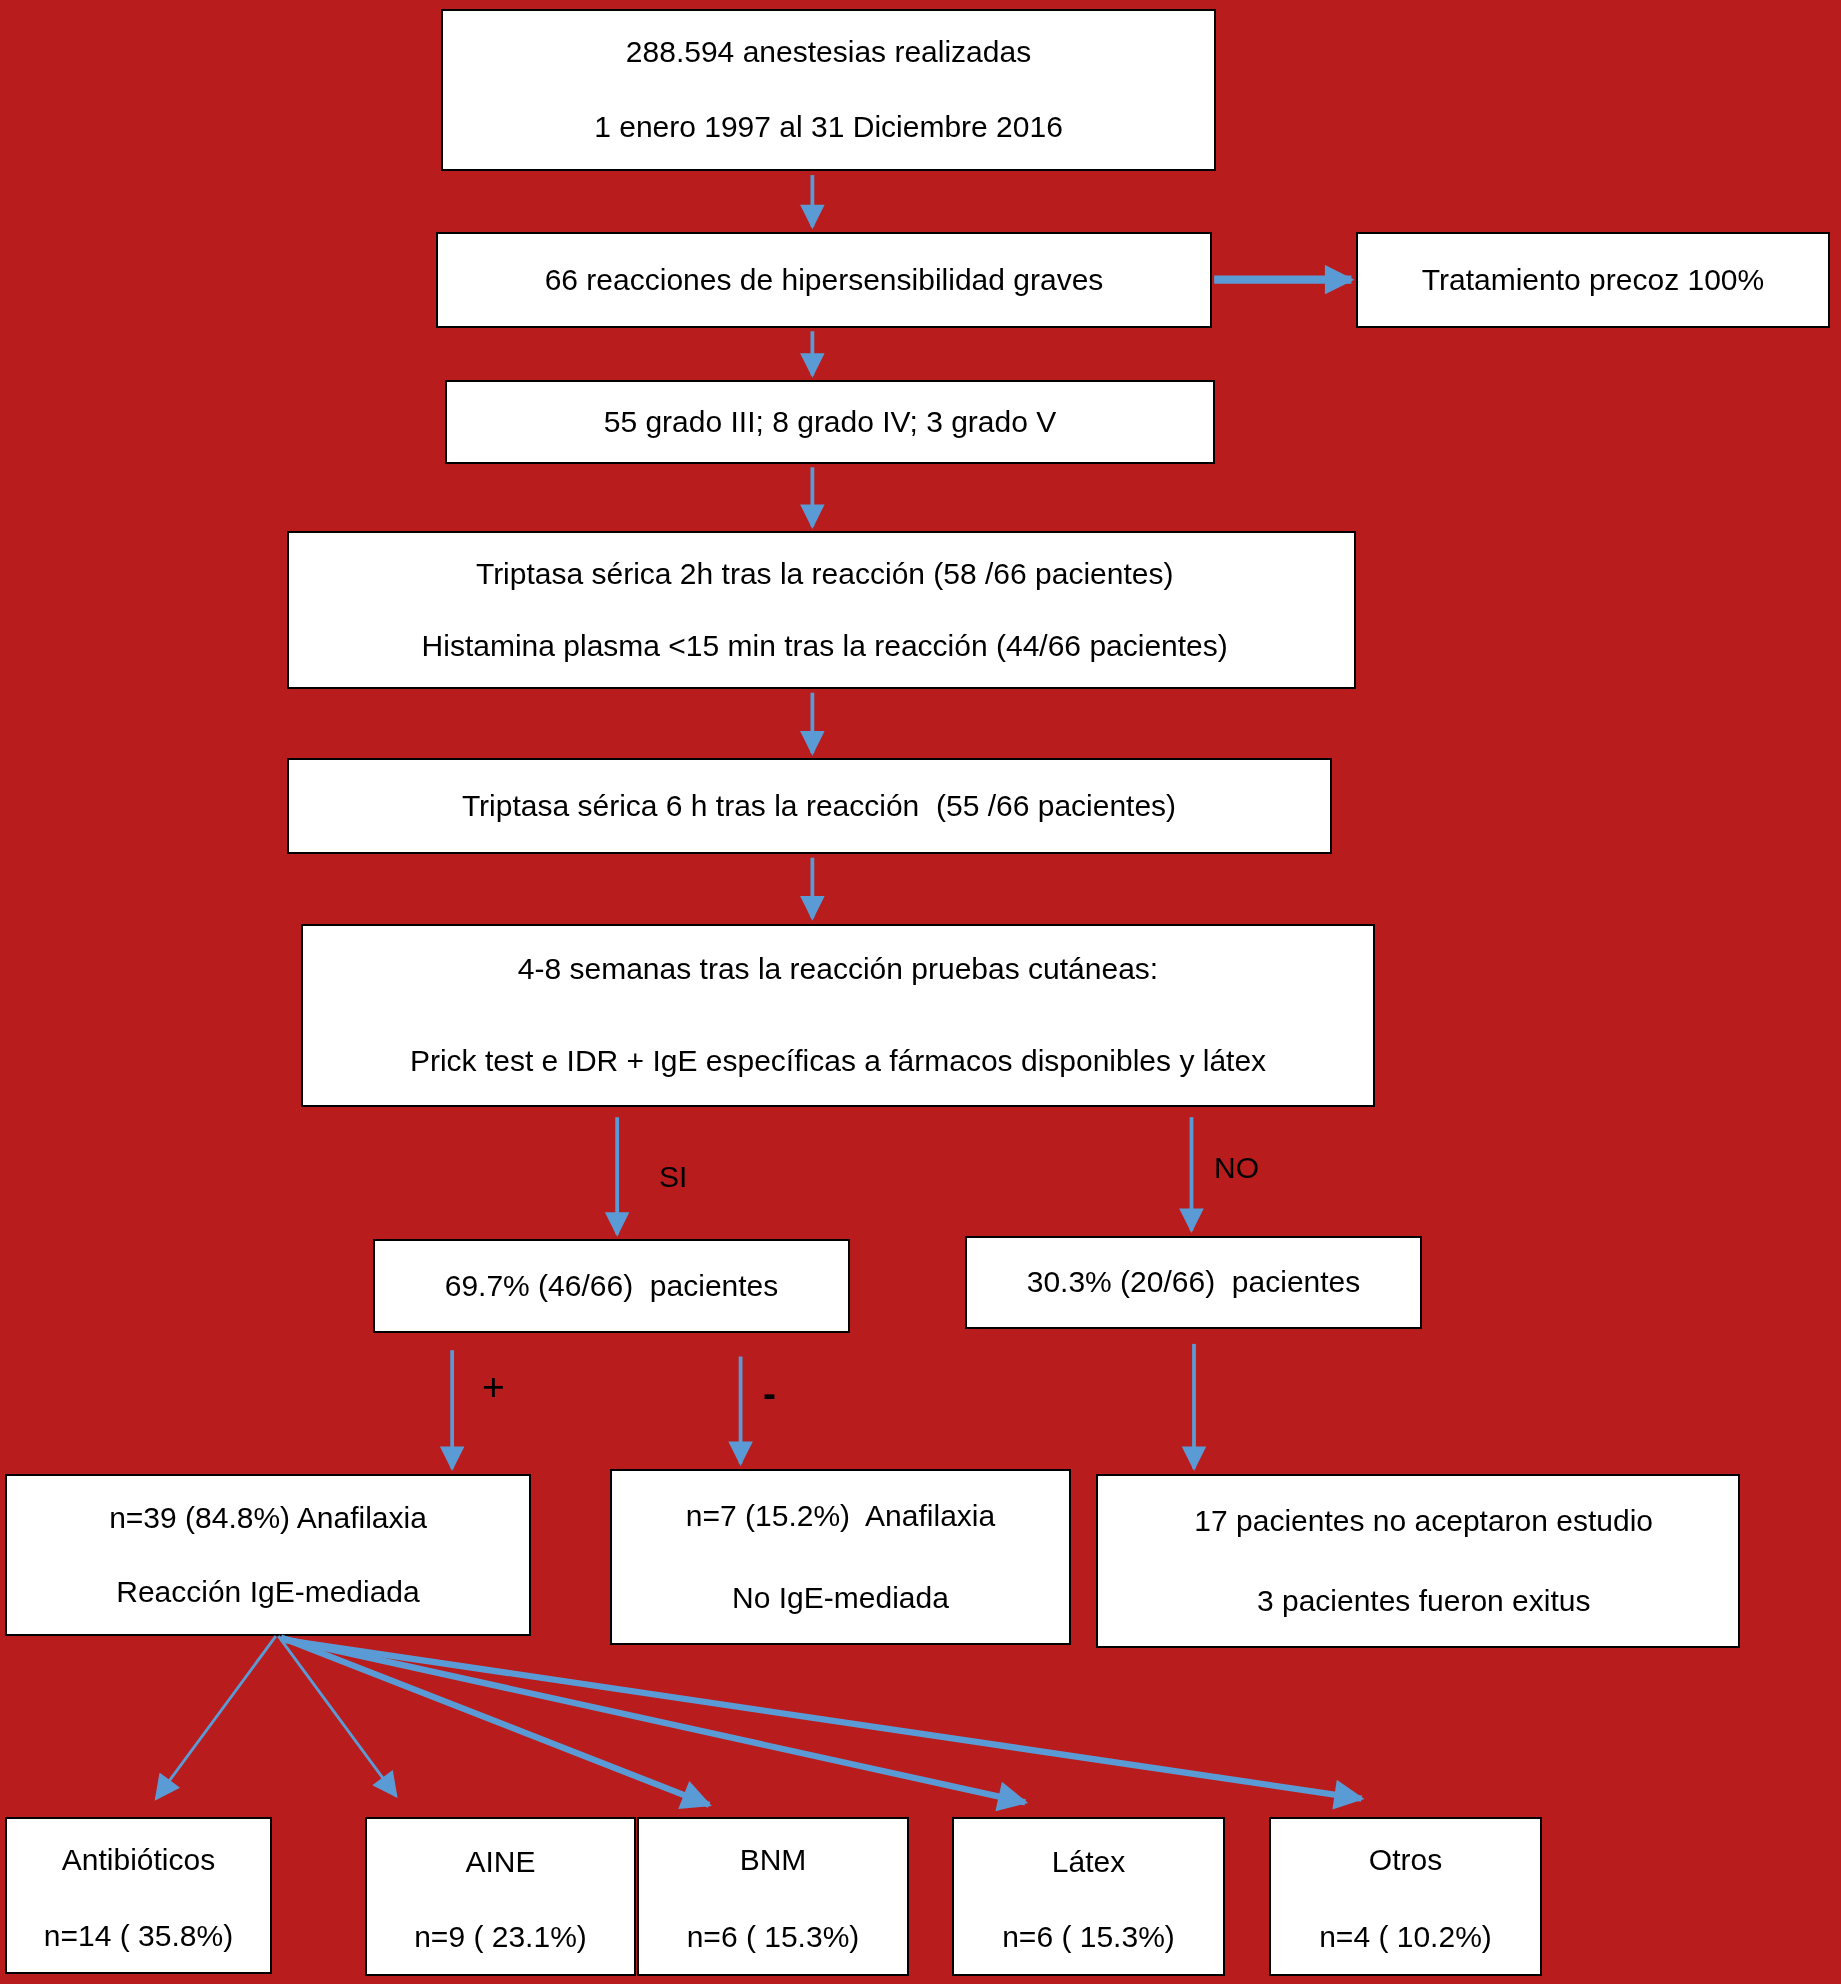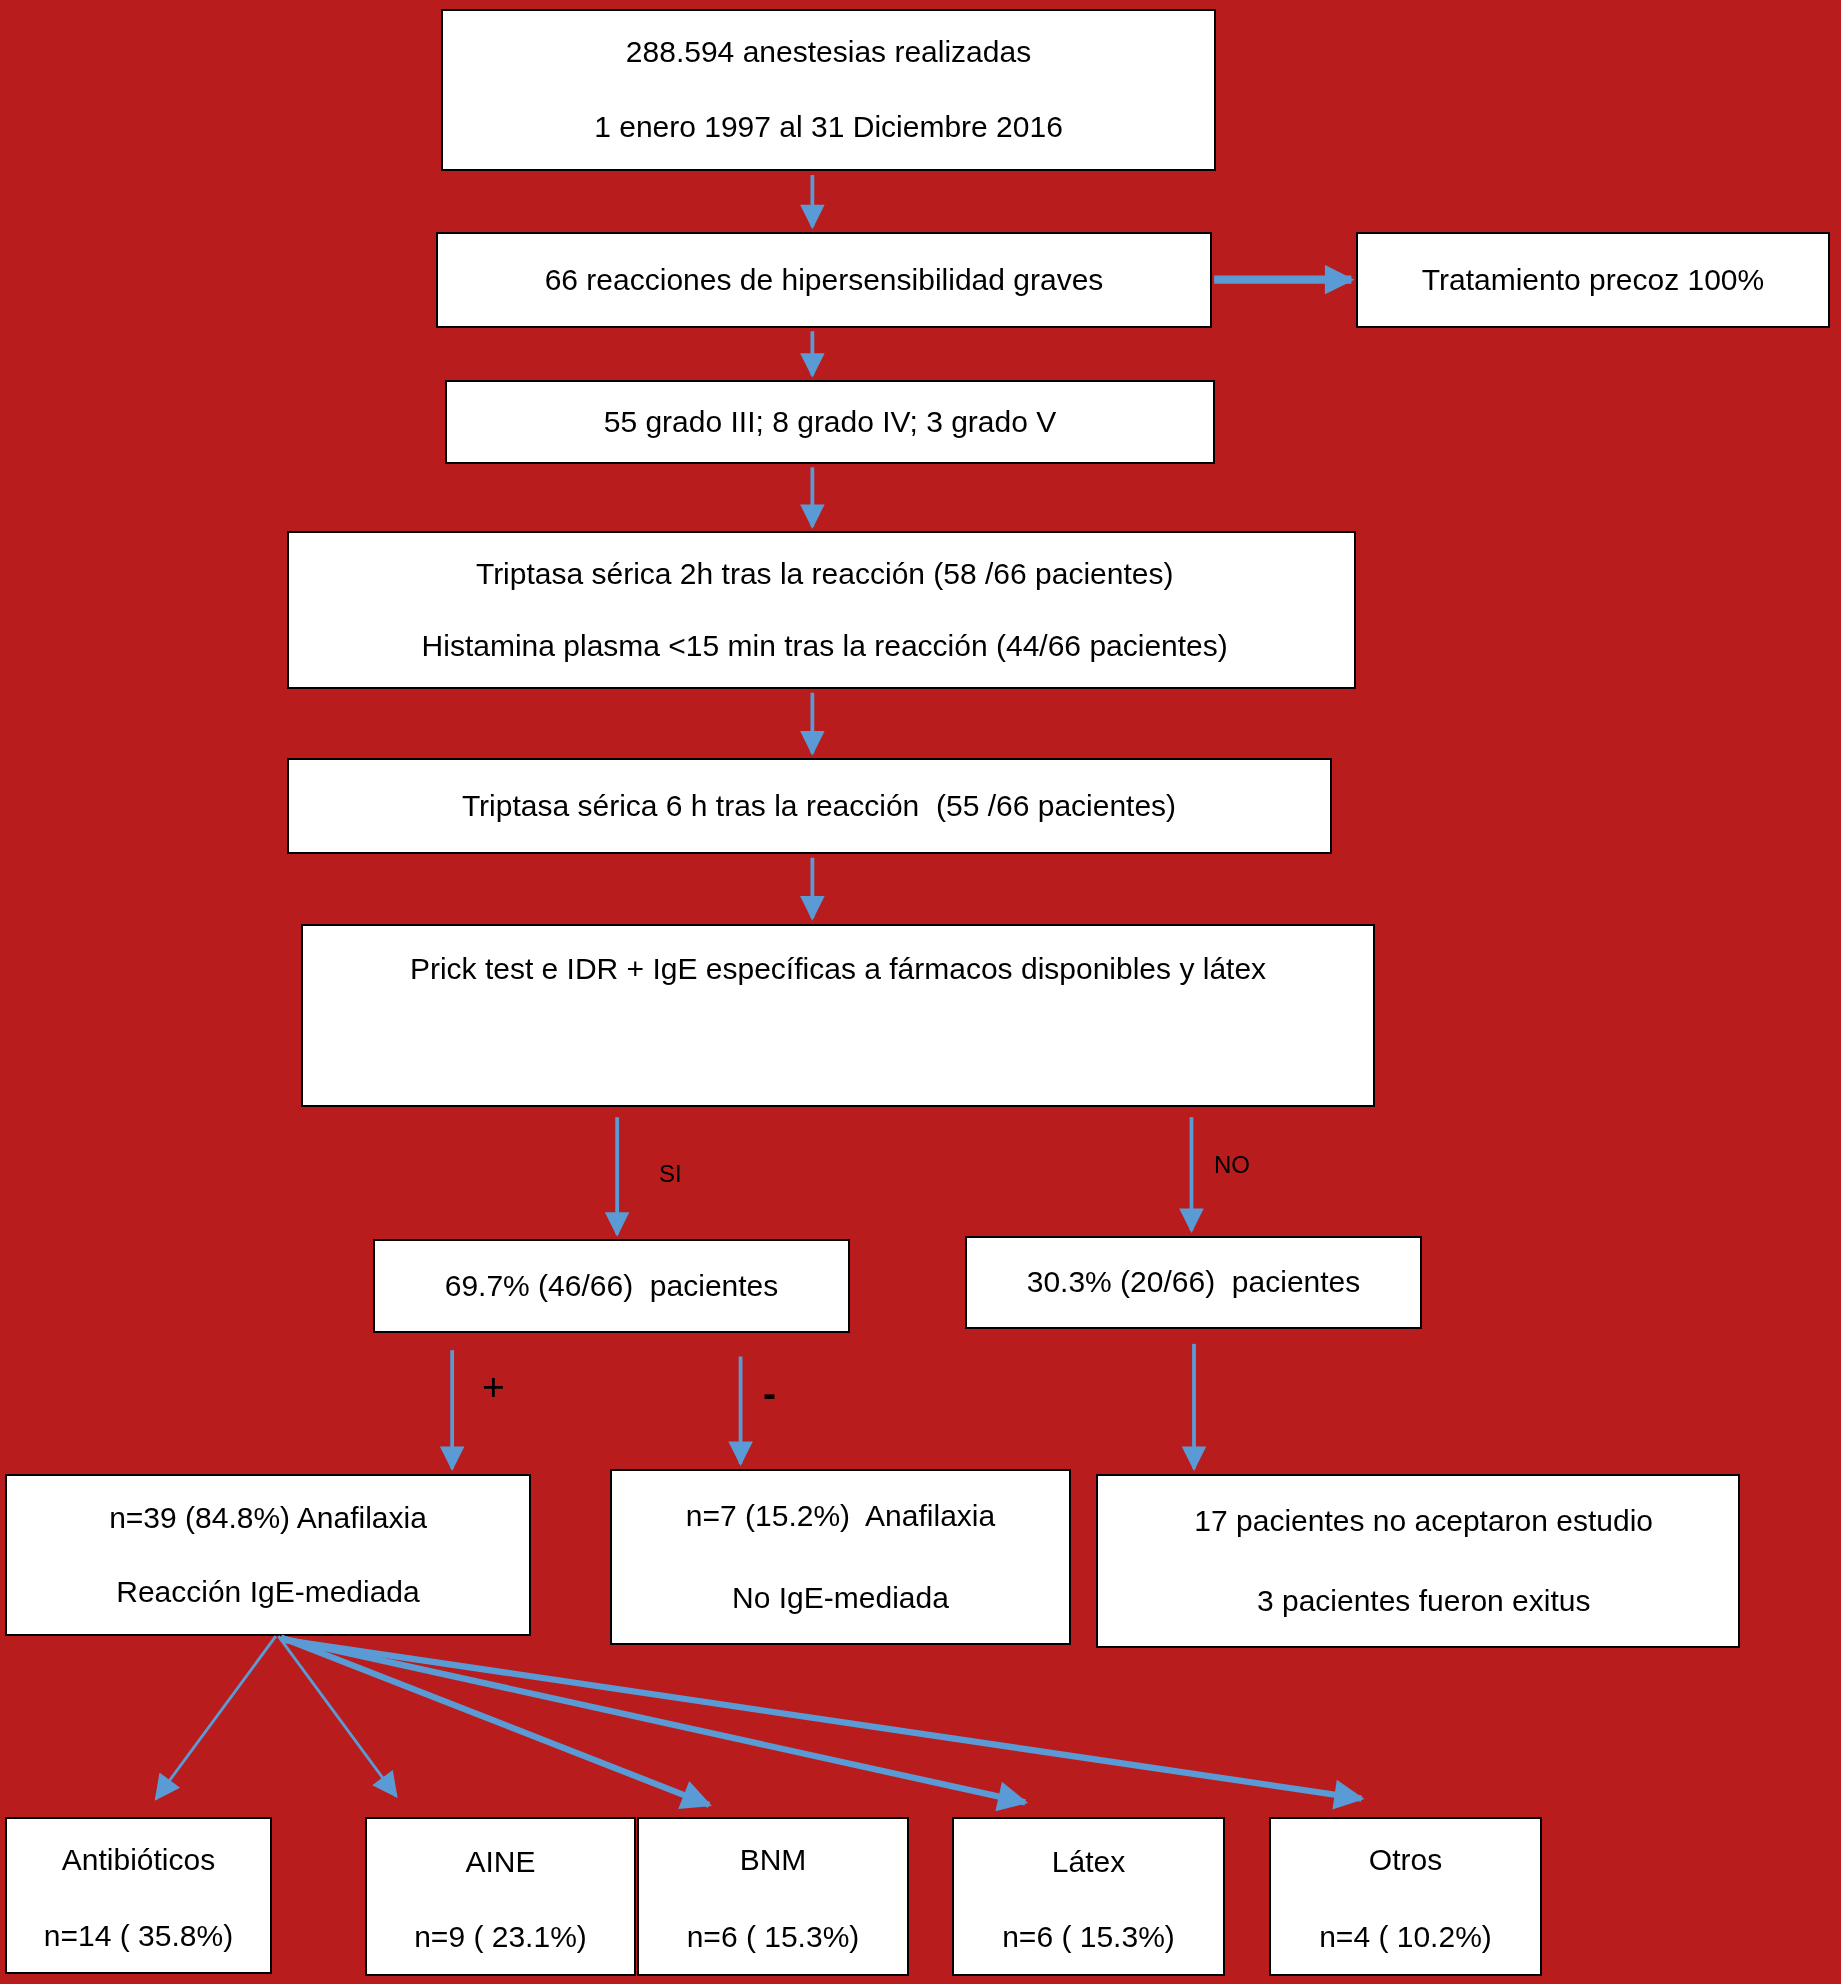--- a/index.html
+++ b/index.html
@@ -40,21 +40,21 @@
   #box-nonige     {left:610px; top:1469px;width:461px; height:176px;padding:28px 6.3px;}
   #box-nostudy    {left:1096px;top:1474px;width:644px;height:174px;padding:28px 12.6px 28px 24px;}
   #box-antibiotics{left:5px;   top:1817px;width:267px; height:157px;padding:24px 3.1px 19px 3.1px;}
   #box-aine       {left:326px; top:1817px;width:271px; height:159px;padding:26.4px 3.1px 20px 3.1px;margin-left:39px;}
   #box-bnm        {left:637px;top:1817px;width:272px; height:159px;padding:24px 3.1px 20px 3.1px;}
   #box-latex      {left:952px;top:1817px;width:273px; height:159px;padding:26.4px 3.1px 20px 3.1px;}
   #box-otros      {left:1269px;top:1817px;width:273px; height:159px;padding:24px 3.1px 20px 3.1px;}
 
   .branch-label{
     position:absolute;
-    font-size:24px;
+    font-size:30px;
   }
   #label-si {left:659px;top:1160px;}
   #label-no {left:1214px;top:1151px;}
   #label-plus {left:482px;top:1365px;font-size:39px;}
   #label-minus{left:763px;top:1372px;font-size:39px;font-weight:bold;}
 
   #arrows{
     position:absolute;left:0;top:0;width:1842px;height:1985px;
     pointer-events:none;
   }
@@ -86,20 +86,21 @@
   <div class="box left double" id="box-tryptase2h">
     <div class="line">Triptasa sérica 2h tras la reacción (58 /66 pacientes)</div>
     <div class="line">Histamina plasma &lt;15 min tras la reacción (44/66 pacientes)</div>
   </div>
 
   <div class="box left single" id="box-tryptase6h">
     <div class="line">Triptasa sérica 6 h tras la reacción  (55 /66 pacientes)</div>
   </div>
 
   <div class="box center double" id="box-skintests">
+    <div class="line">4-8 semanas tras la reacción pruebas cutáneas:</div>
     <div class="line">Prick test e IDR + IgE específicas a fármacos disponibles y látex</div>
   </div>
 
   <div class="box center single" id="box-tested">
     <div class="line">69.7% (46/66)  pacientes</div>
   </div>
 
   <div class="box center single" id="box-nottested">
     <div class="line">30.3% (20/66)  pacientes</div>
   </div>

